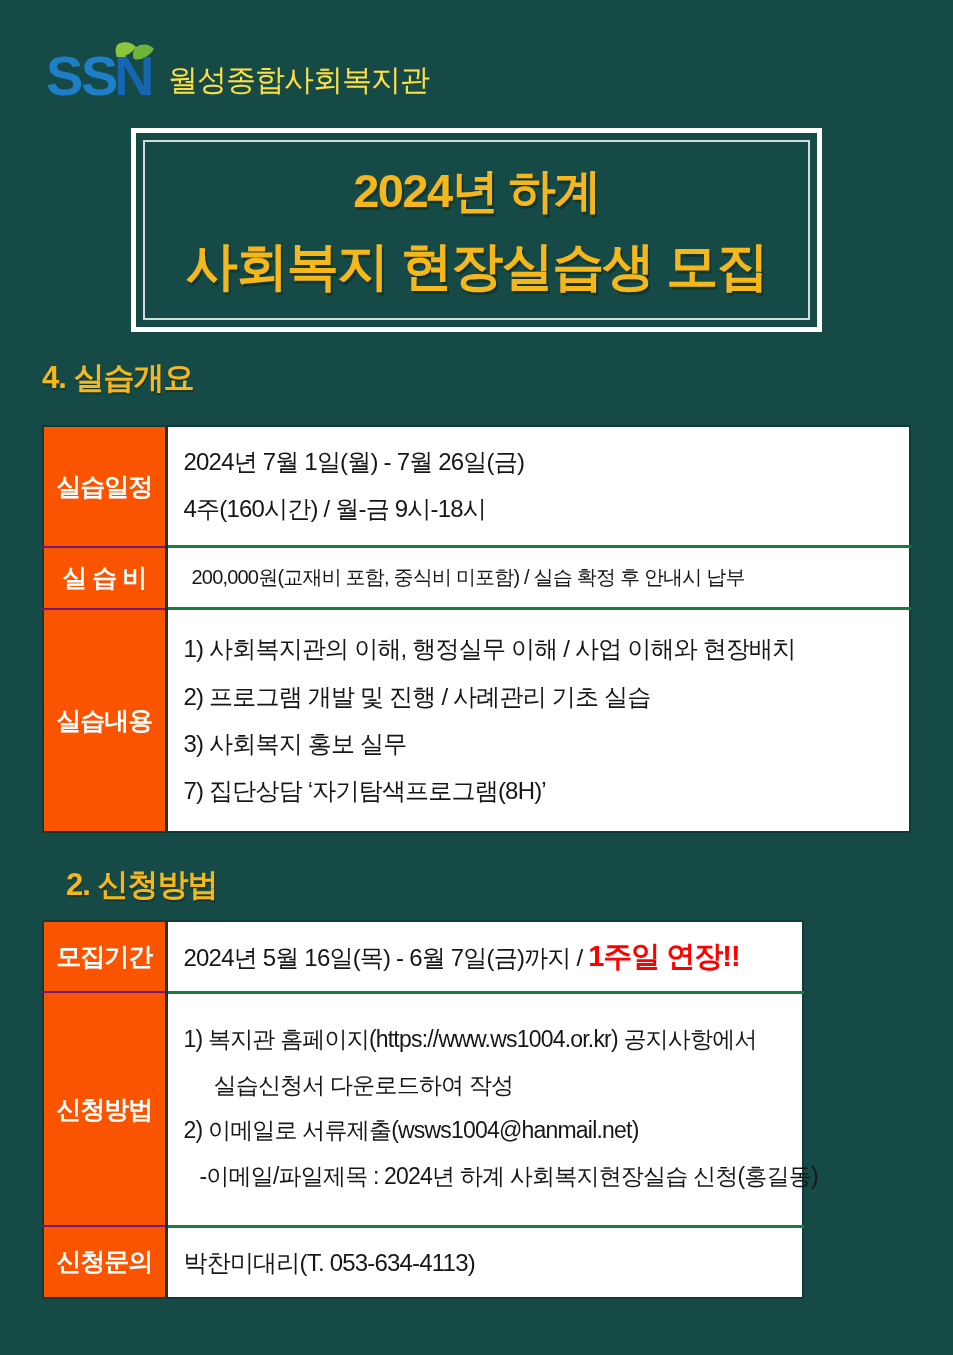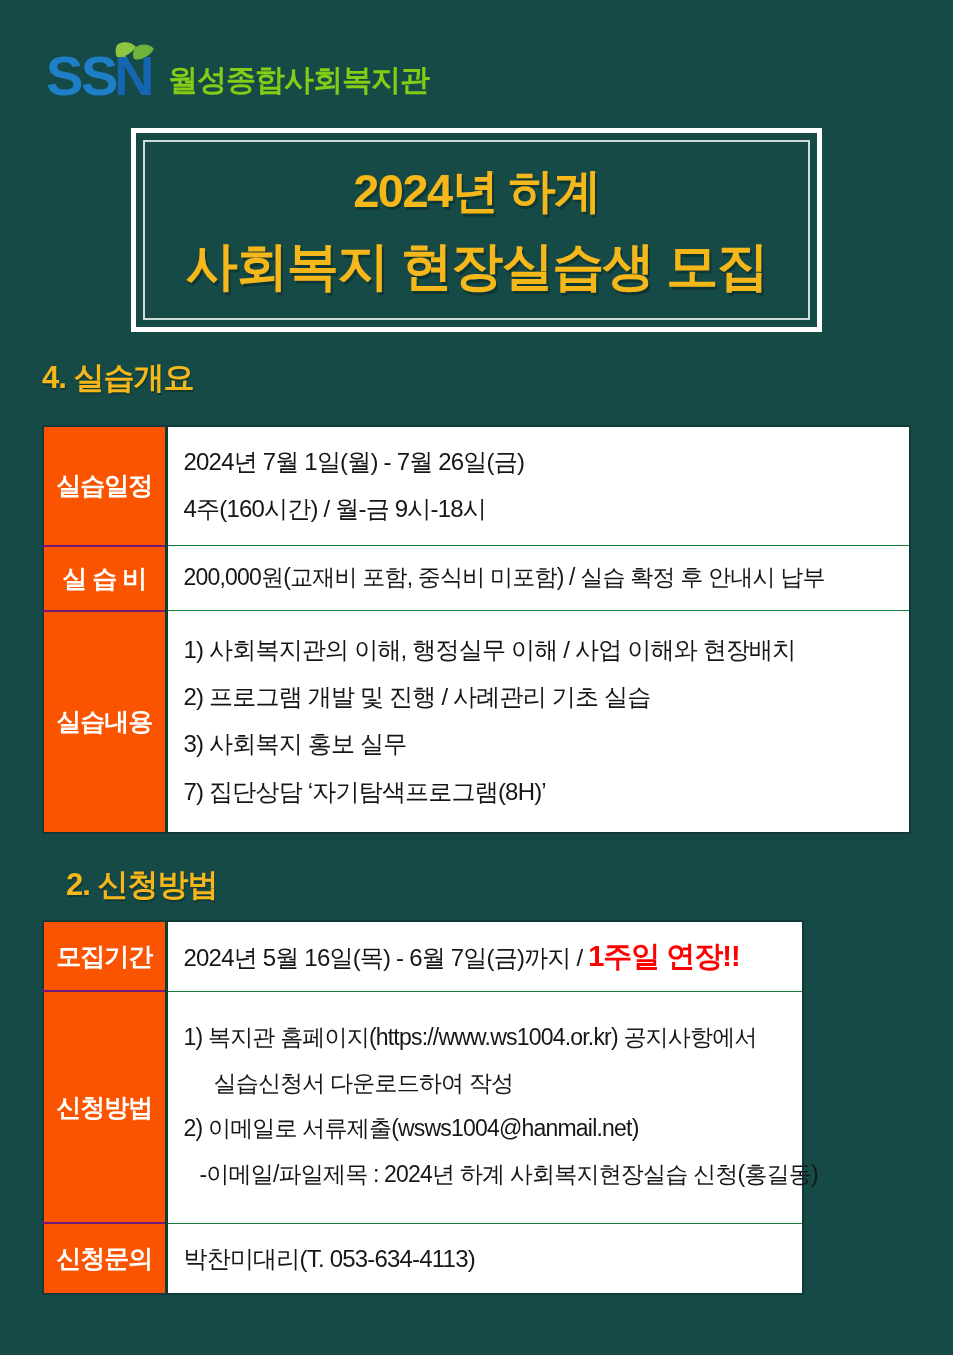--- a/index.html
+++ b/index.html
@@ -29,23 +29,23 @@
     gap: 10px;
   }
   .logo-mark {
     position: relative;
     width: 110px;
     height: 62px;
     flex: 0 0 auto;
   }
   .logo-mark svg { display: block; }
   .logo-org-name {
-    color: #84cc16;
+    color: #fde047;
     font-size: 30px;
-    font-weight: 700;
+    font-weight: 400;
     letter-spacing: -1px;
     line-height: 1;
     padding-bottom: 5px;
     white-space: nowrap;
   }
 
   
   .title-box {
     position: absolute;
     left: 131px;
@@ -118,39 +118,39 @@
     white-space: nowrap;
   }
   .info-table tr:last-child .cell-label { border-bottom: none; }
 
   .cell-content {
     background: #ffffff;
     color: #161616;
     font-size: 24px;
     letter-spacing: -0.8px;
     padding: 10px 16px;
-    border-bottom: 1px solid #15803d;
+    border-bottom: 3px solid #15803d;
   }
   .info-table tr:last-child .cell-content { border-bottom: none; }
 
   .cell-content p { line-height: 1.55; white-space: nowrap; }
   .cell-content p + p { margin-top: 10px; }
   .cell-content p.indent { padding-left: 30px; }
   .cell-content p.indent-sm { padding-left: 16px; }
 
   .highlight-red {
     color: #ff0000;
     font-weight: 700;
     font-size: 29px;
     letter-spacing: -1px;
   }
 
   
   .row-schedule .cell-content { padding: 16px 16px 18px; }
-  .row-fee .cell-content      { padding: 14px 16px; font-size: 23px; }
+  .row-fee .cell-content      { padding: 14px 24px; font-size: 20px; }
   .row-contents .cell-content { padding: 20px 16px 22px; }
   .row-period .cell-content   { padding: 12px 16px; }
   .row-method .cell-content   { padding: 28px 16px 30px; font-size: 23px; }
   .row-inquiry .cell-content  { padding: 16px 16px; }
 </style>
 </head>
 <body>
 
 <div class="poster">
 

